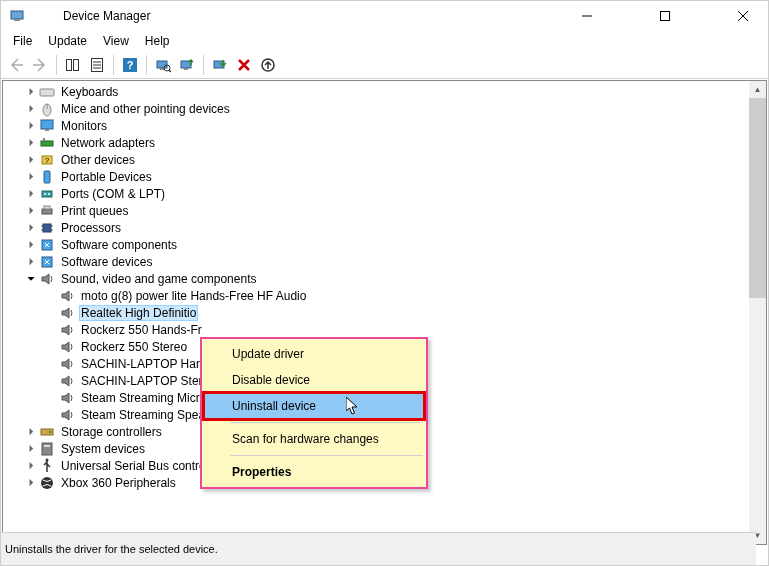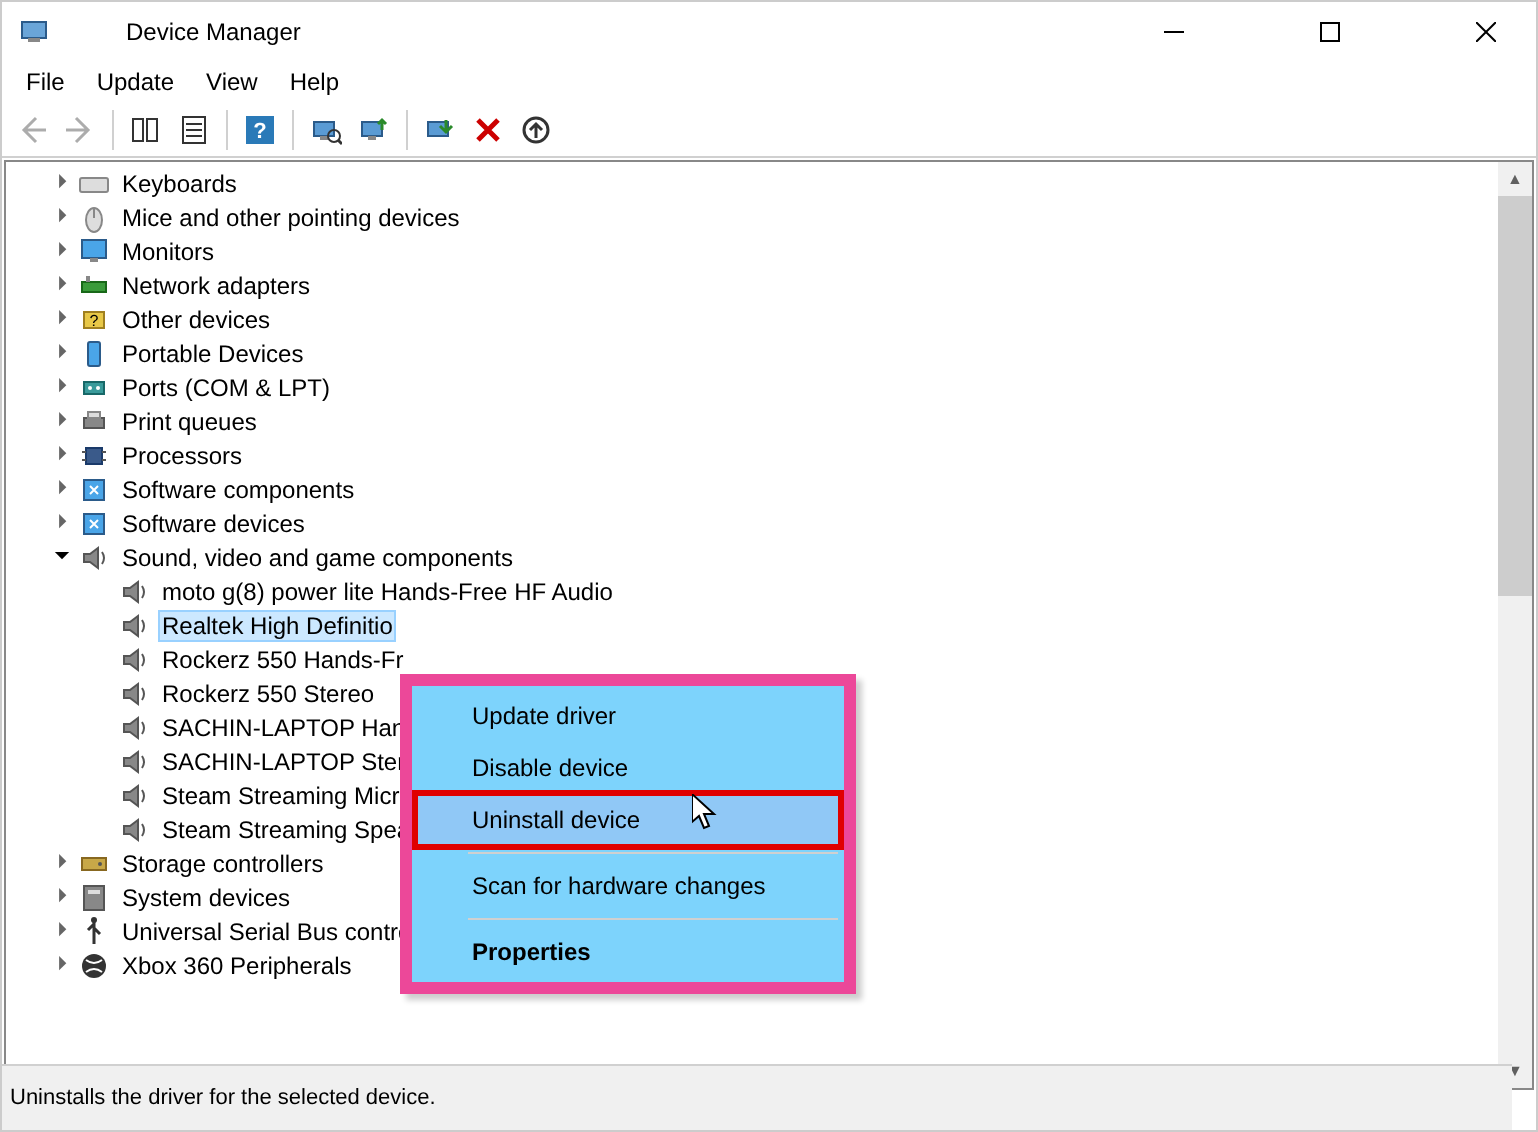--- a/index.html
+++ b/index.html
@@ -29,21 +29,21 @@
 .tree-row { height: 17px; display: flex; align-items: center; white-space: nowrap; }
 .expander { width: 16px; height: 16px; display: flex; align-items: center; justify-content: center; font-size: 10px; color: #666; flex-shrink: 0; }
 .expander.open { color: #000; }
 .node-icon { width: 16px; height: 16px; margin-right: 4px; flex-shrink: 0; }
 .node-label { padding: 0 2px; }
 .node-label.selected { background: #cce8ff; border: 1px solid #99d1ff; padding: 0 1px; }
 
 .indent-1 { padding-left: 20px; }
 .indent-2 { padding-left: 40px; text-align: right; }
 
-.context-menu { position: absolute; left: 199px; top: 336px; width: 228px; background: #7dd3fc; border: 6px solid #ec4899; box-shadow: 3px 3px 3px rgba(0,0,0,0.2); font-size: 12px; padding: 2px; }
+.context-menu { position: absolute; left: 199px; top: 336px; width: 228px; background: #fef9c3; border: 2px solid #ec4899; box-shadow: 3px 3px 3px rgba(0,0,0,0.2); font-size: 12px; padding: 2px; }
 .menu-item { padding: 6px 20px 6px 28px; }
 .menu-item.highlight { background: #90c8f6; border: 2px solid #e00000; outline: 1px solid #e00000; margin: -1px; padding: 5px 19px 5px 27px; position: relative; }
 .menu-sep { height: 1px; background: #d0d0d0; margin: 3px 1px 3px 26px; }
 .menu-item.bold { font-weight: bold; }
 
 .statusbar { position: absolute; bottom: 0; left: 0; right: 12px; height: 28px; font-size: 11px; display: flex; align-items: center; padding: 16px 4px; border-top: 1px solid #d0d0d0; background: #f0f0f0; }
 
 .cursor { position: absolute; left: 345px; top: 396px; pointer-events: none; }
 </style>
 </head>

